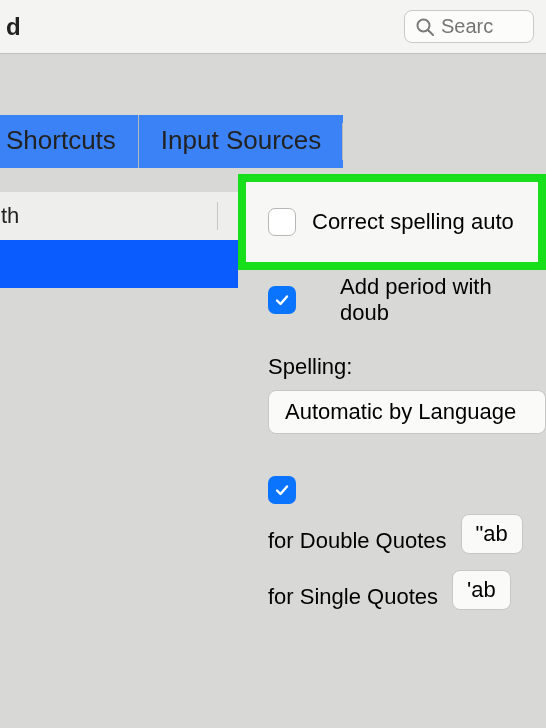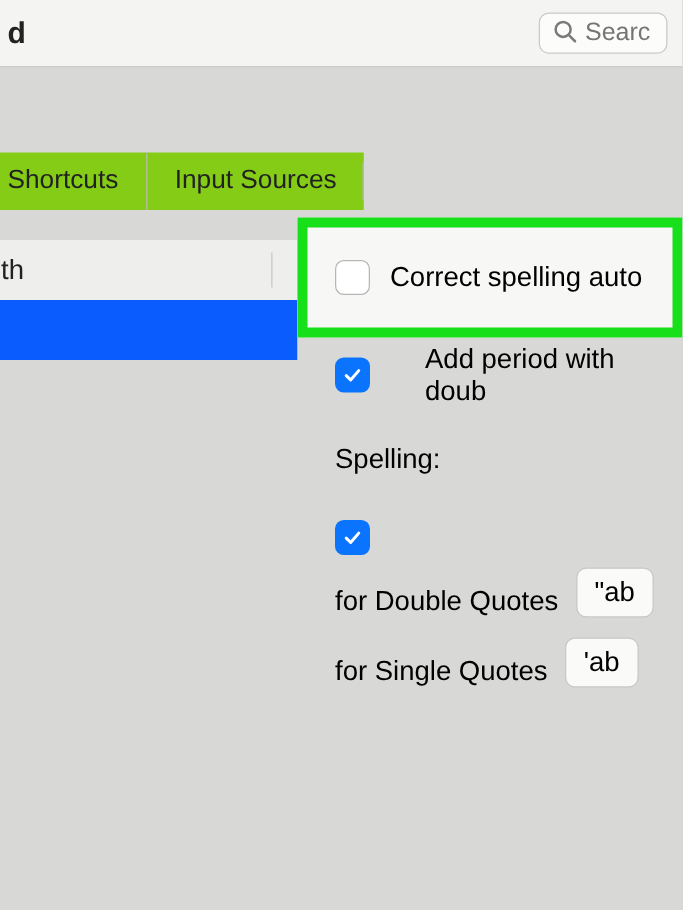--- a/index.html
+++ b/index.html
@@ -22,25 +22,26 @@
     }
     .title-frag {
       font-size: 24px;
       font-weight: 600;
       color: #222;
       margin-left: -6px;
     }
     .search-wrap {
       margin-left: auto;
       display: flex;
+      align-items: center;
       background: #fcfcfa;
       border: 1px solid #c9c9c7;
       border-radius: 8px;
       padding: 4px 10px;
-      width: 103px;
+      width: 130px;
       overflow: hidden;
     }
     .search-wrap svg { flex-shrink: 0; }
     .search-input {
       border: none;
       background: transparent;
       font-size: 20px;
       color: #888;
       margin-left: 6px;
       outline: none;
@@ -49,24 +50,24 @@
     .tabbar {
       height: 60px;
       background: #d8d8d6;
       display: flex;
       align-items: flex-end;
       padding: 0;
       margin-top: 54px;
     }
     .tab {
       padding: 10px 22px 12px 22px;
-      font-size: 21px;
+      font-size: 26px;
       color: #222;
       position: relative;
-      background: #84cc16;
+      background: #3b82f6;
       border-left: 1px solid #b8b8b6;
       cursor: default;
     }
     .tab:first-child { border-left: none; padding-left: 6px;}
     .tab:last-child::after {
       content: "";
       position: absolute;
       right: 0;
       top: 8px;
       bottom: 8px;
@@ -241,20 +242,21 @@
       <div class="chk-row" style="margin-top:6px;">
         <div class="chk checked">
           <svg width="16" height="16" viewBox="0 0 16 16" fill="none">
               <path d="M3 8.5 L6.5 12 L13 4.5" stroke="#fff" stroke-width="2.4" stroke-linecap="round" stroke-linejoin="round"></path>
             </svg>
         </div>
         <span>Add period with doub</span>
       </div>
 
       <div class="section-label">Spelling:</div>
+      <div class="select-like">Automatic by Language</div>
 
       <div class="chk-row" style="margin-top:36px;">
         <div class="chk checked">
           <svg width="16" height="16" viewBox="0 0 16 16" fill="none">
               <path d="M3 8.5 L6.5 12 L13 4.5" stroke="#fff" stroke-width="2.4" stroke-linecap="round" stroke-linejoin="round"></path>
             </svg>
         </div>
       </div>
 
       <div class="quotes-row">

